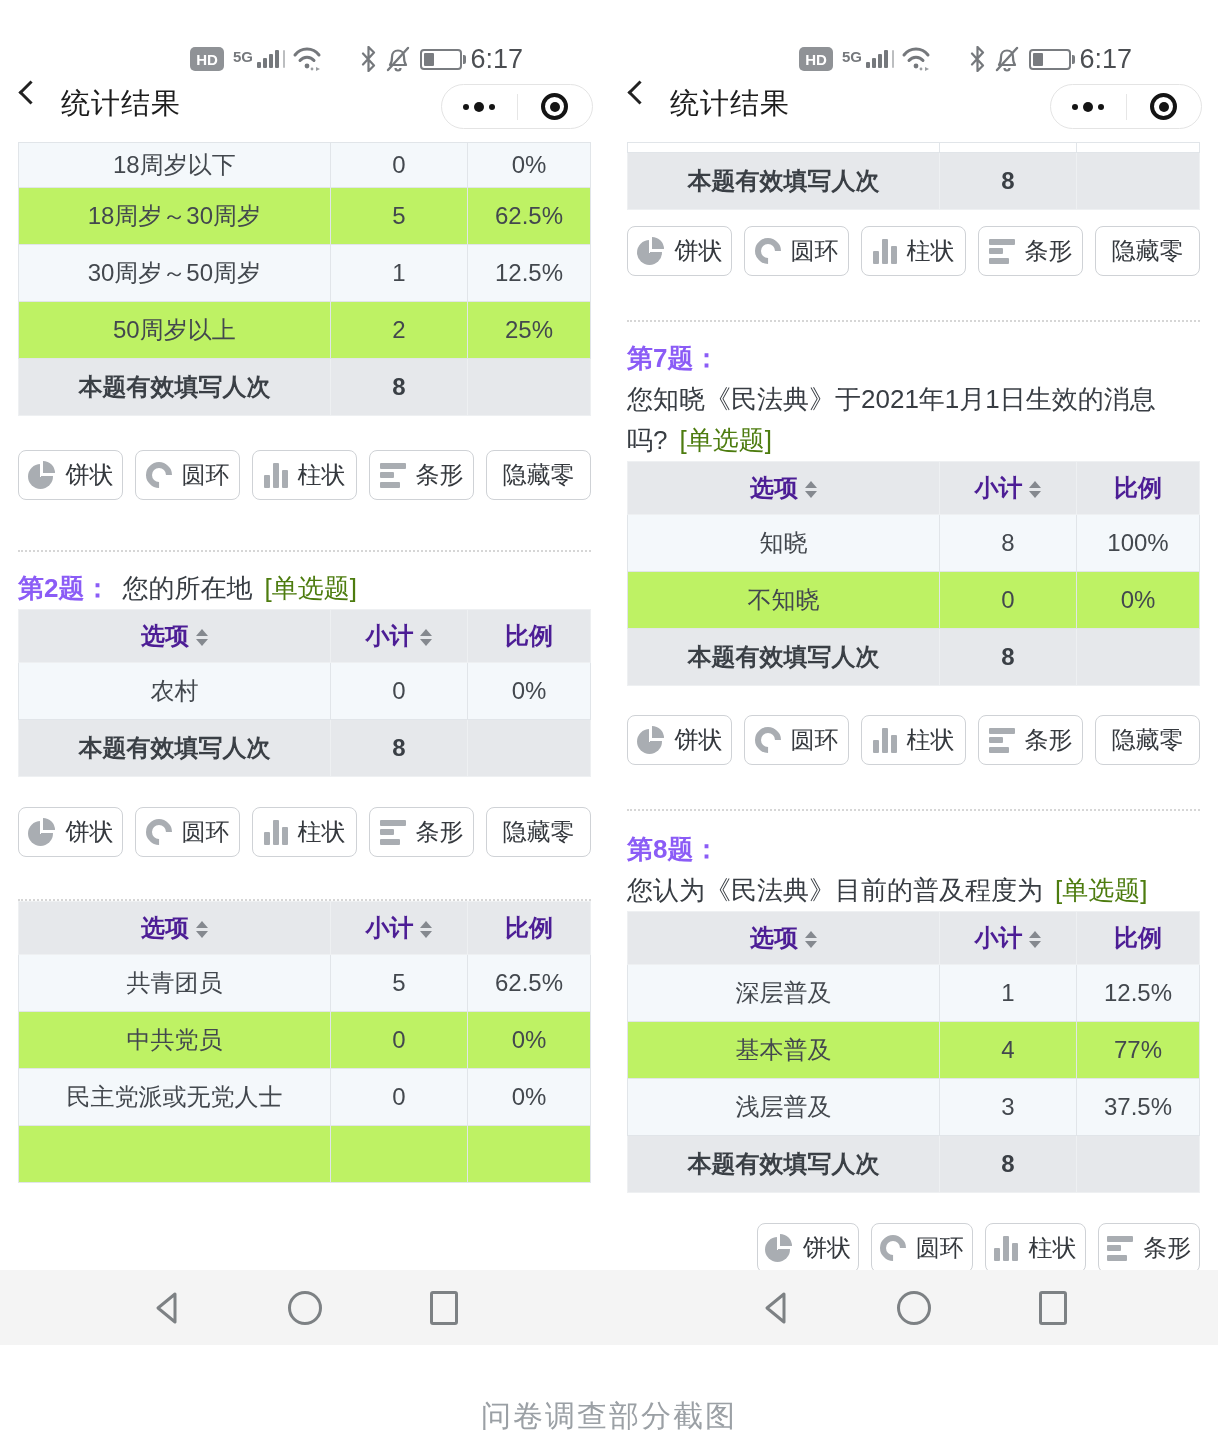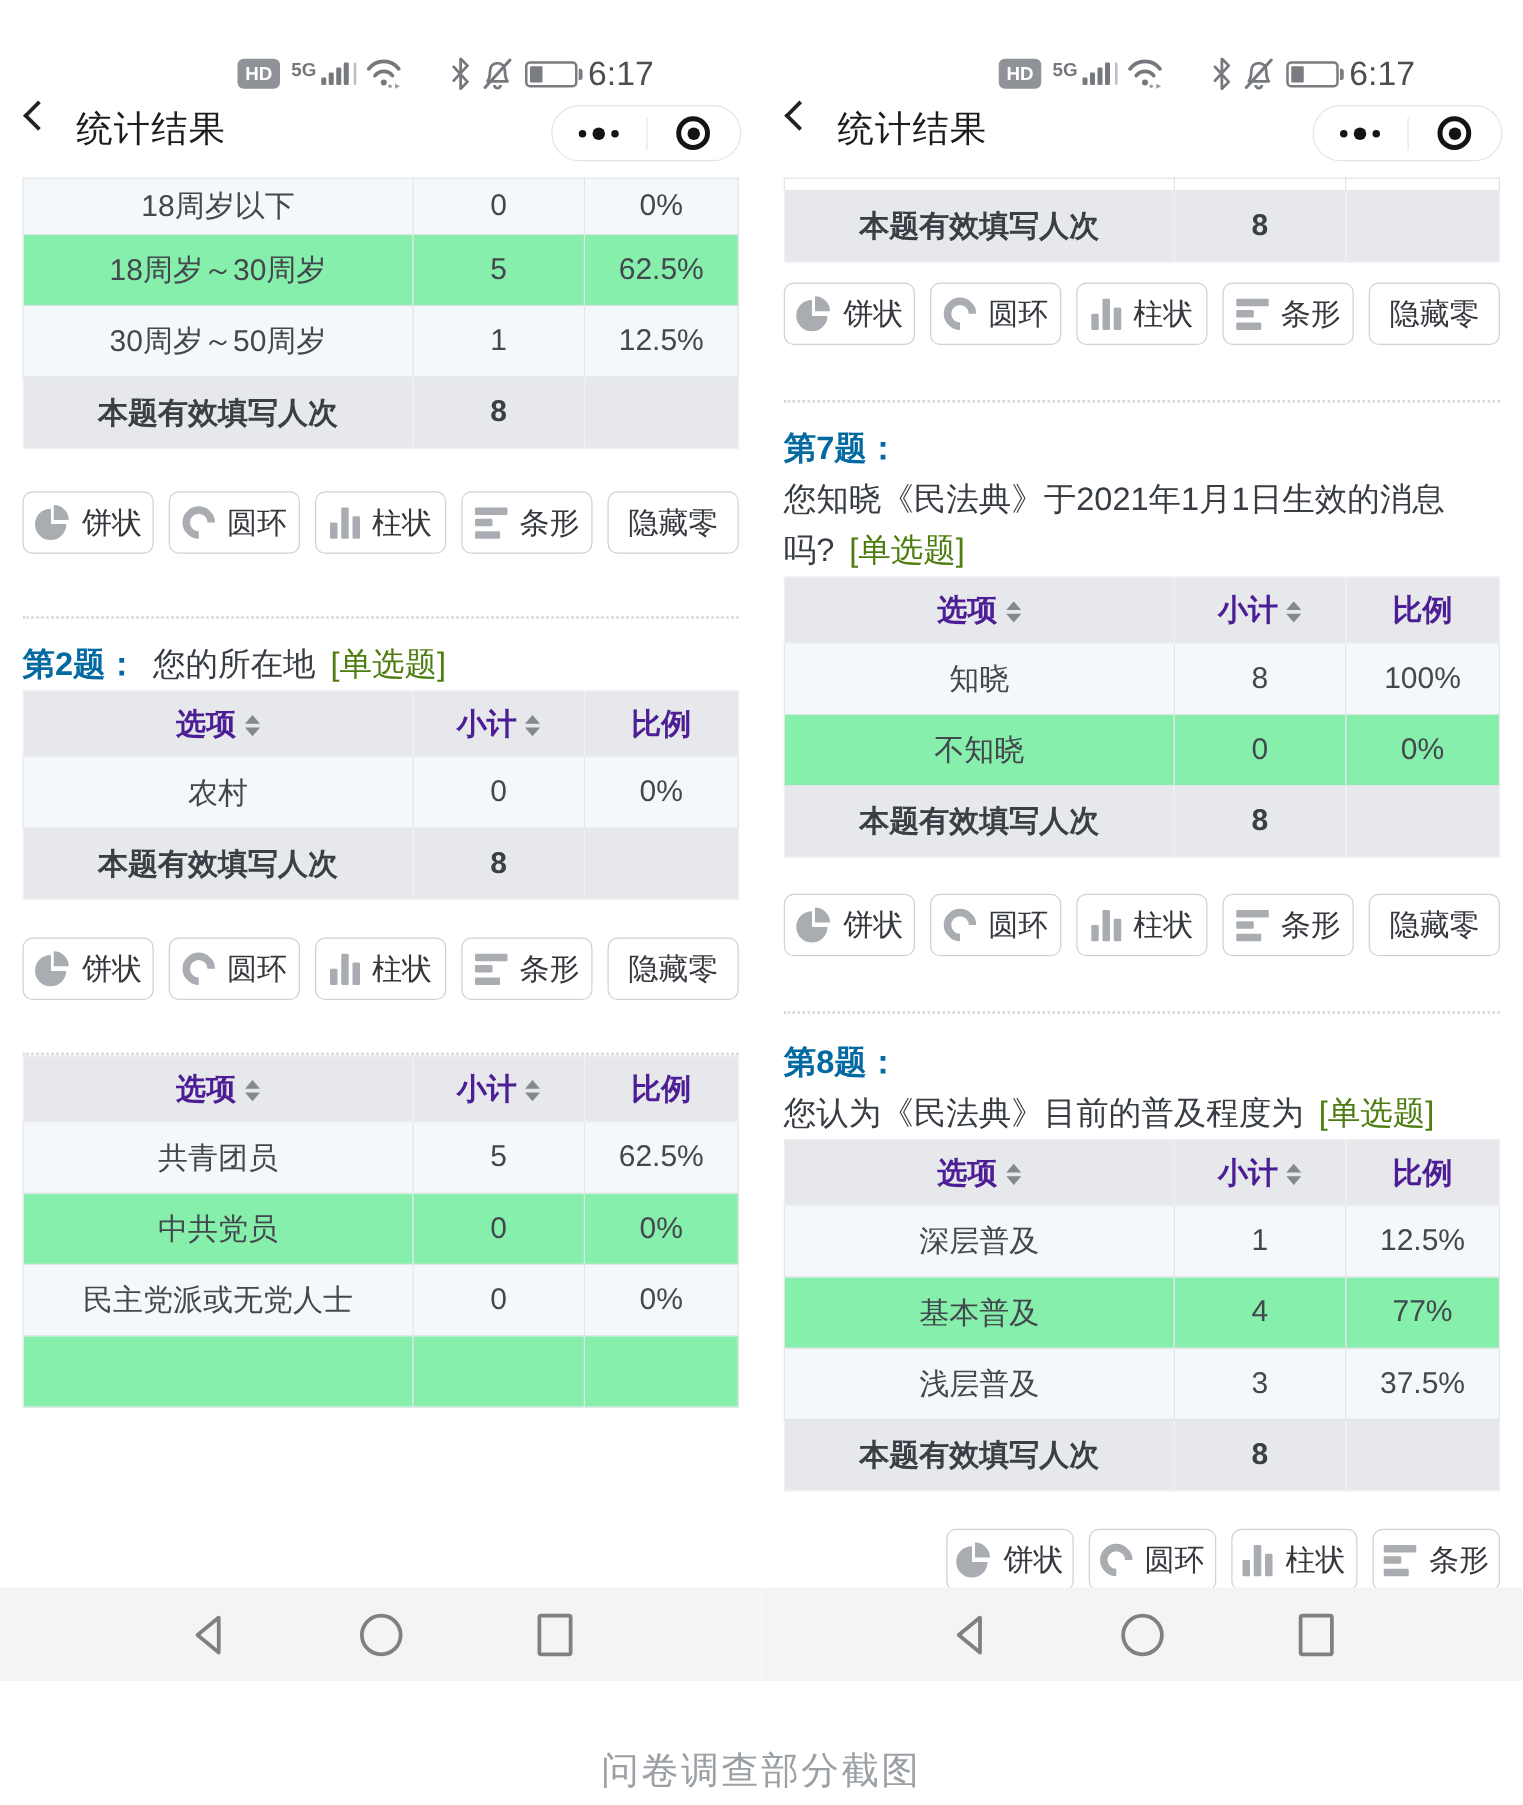--- a/index.html
+++ b/index.html
@@ -39,21 +39,21 @@
   .cap-div { width:1px; height:26px; background:#e6e6e6; }
   .target { width:27px; height:27px; border:4px solid #141414; border-radius:50%; display:flex; align-items:center; justify-content:center; }
   .target i { width:10px; height:10px; background:#141414; border-radius:50%; }
 
   
   table.qtable { width:573px; margin:0 18px; border-collapse:collapse; table-layout:fixed;
                  font-size:24px; color:#43484e; }
   .qtable td, .qtable th { border:1px solid #e1e5e9; text-align:center; height:57px; padding:0; font-weight:normal; }
   .qtable tr.thead th { background:#e6e8eb; font-weight:bold; height:53px; color:#4c1d95; border-color:#eef0f2; }
   .qtable tr.r-odd td { background:#f4f8fb; }
-  .qtable tr.r-even td { background:#86efac; }
+  .qtable tr.r-even td { background:#bef264; }
   .qtable tr.t-total td { background:#e6e8eb; font-weight:bold; color:#3a3f45; border-color:#eef0f2; }
   .qtable tr.cutrow td { height:45px; }
   .qtable tr.sliver td { height:10px; background:#fff; }
   .sort { display:inline-flex; flex-direction:column; gap:3px; margin-left:7px; vertical-align:middle; }
   .sort i { display:block; width:0; height:0; border-left:6px solid transparent; border-right:6px solid transparent; }
   .sort .up { border-bottom:7px solid #85898f; }
   .sort .dn { border-top:7px solid #85898f; }
 
   
   .chart-btns { display:flex; gap:12px; margin:0 18px; }
@@ -70,21 +70,21 @@
   .icon-cols i { display:block; width:6px; background:#a9adb2; border-radius:1px; }
   .icon-cols .c1{height:13px;} .icon-cols .c2{height:25px;} .icon-cols .c3{height:18px;}
   .icon-hbars { display:flex; flex-direction:column; justify-content:space-between; height:25px; }
   .icon-hbars i { display:block; height:6px; background:#a9adb2; border-radius:1px; }
   .icon-hbars .h1{width:26px;} .icon-hbars .h2{width:14px;} .icon-hbars .h3{width:20px;}
   .chart-btns.partial { margin-left:148px; }
 
   
   .dashed { margin:0 18px; border-top:2px dotted #d6d6d6; }
   .q-block { margin:0 18px; font-size:26px; line-height:41px; color:#383d43; }
-  .qnum { font-weight:bold; color:#0369a1; margin-right:12px; }
+  .qnum { font-weight:bold; color:#8b5cf6; margin-right:12px; }
   .qtext { display:inline-block; max-width:537px; vertical-align:top; }
   .qtag { color:#4d7c0f; margin-left:12px; }
 
   
   .android-nav { position:absolute; left:0; bottom:0; width:100%; height:75px; background:#f4f4f4;
                  display:flex; align-items:center; justify-content:center; gap:99px; z-index:5; }
   .an-btn { display:flex; align-items:center; justify-content:center; width:40px; height:40px; }
   .an-circle { width:34px; height:34px; border:3px solid #7d8184; border-radius:50%; }
   .an-sq { width:28px; height:34px; border:3px solid #7d8184; border-radius:3px; }
 
@@ -175,20 +175,25 @@
       <tr class="r-even">
         <td>18周岁～30周岁</td>
         <td>5</td>
         <td>62.5%</td>
       </tr>
       <tr class="r-odd">
         <td>30周岁～50周岁</td>
         <td>1</td>
         <td>12.5%</td>
       </tr>
+      <tr class="r-even">
+        <td>50周岁以上</td>
+        <td>2</td>
+        <td>25%</td>
+      </tr>
       <tr class="t-total">
         <td>本题有效填写人次</td>
         <td>8</td>
         <td></td>
       </tr>
     </tbody>
       </table>
 
     <div class="chart-btns mt34">
       <button class="cbtn">

